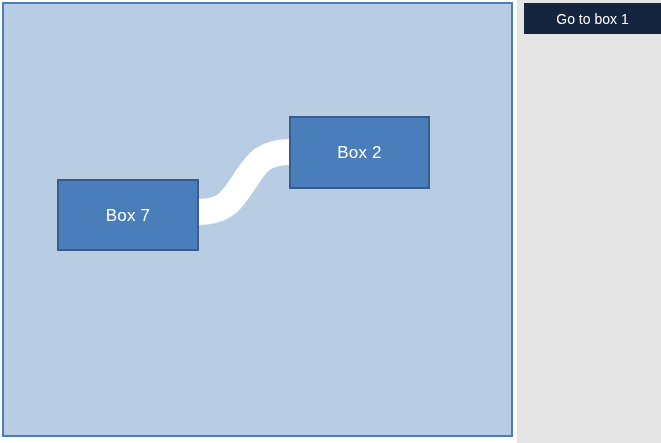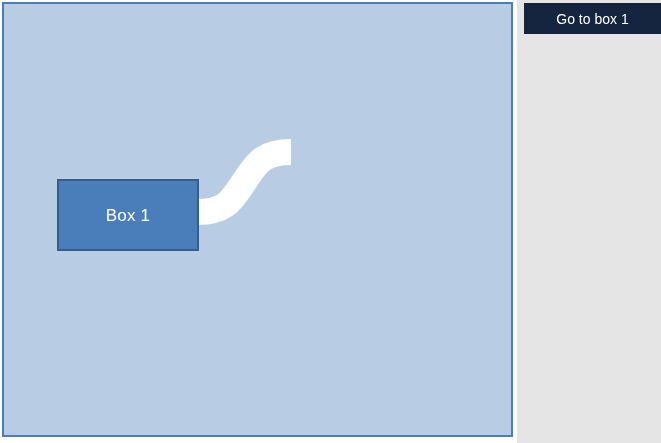--- a/index.html
+++ b/index.html
@@ -117,23 +117,26 @@
 
   <div id="canvas-panel">
 
     <svg id="connector-svg" viewBox="0 0 511 435" preserveAspectRatio="none">
       <path d="M 193 208
                C 222 208, 228 196, 240 178
                C 252 160, 258 148, 287 148" fill="none" stroke="#ffffff" stroke-width="26" stroke-linecap="butt"></path>
     </svg>
 
     <div id="box-1" class="flow-box">
-      <span class="box-label">Box 1</span>
+      <span class="box-label">Box 7</span>
     </div>
 
+    <div id="box-2" class="flow-box">
+      <span class="box-label">Box 2</span>
+    </div>
 
   </div>
 
   <div id="side-panel">
     <button id="go-to-box-1-button" class="nav-button">Go to box 1</button>
   </div>
 
 </div>
 
 </body></html>

